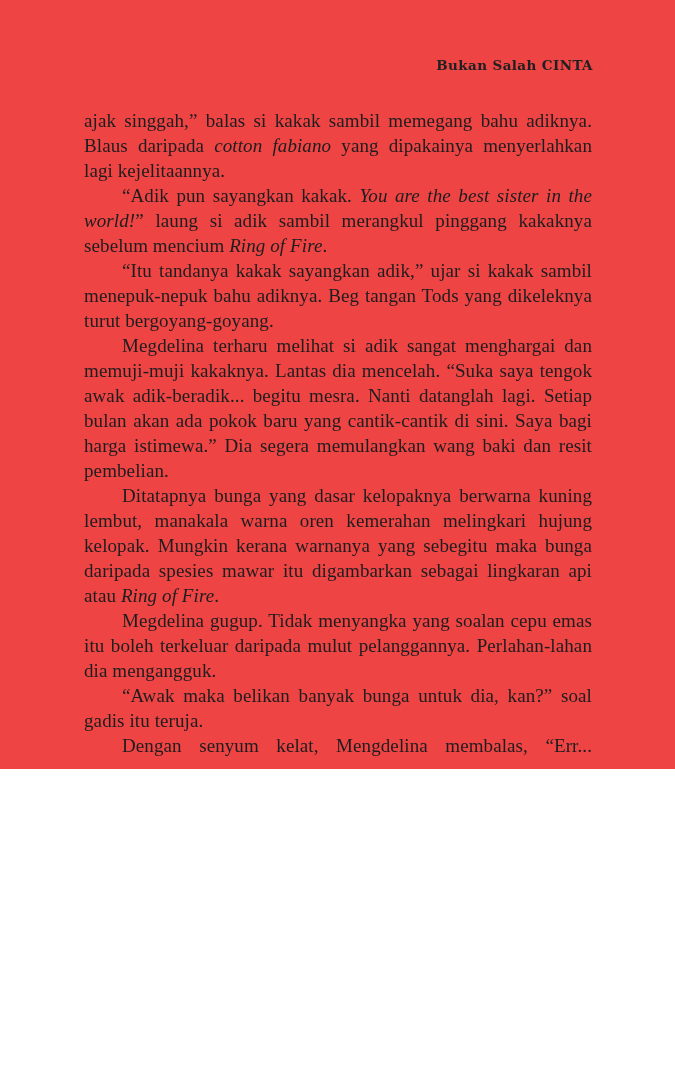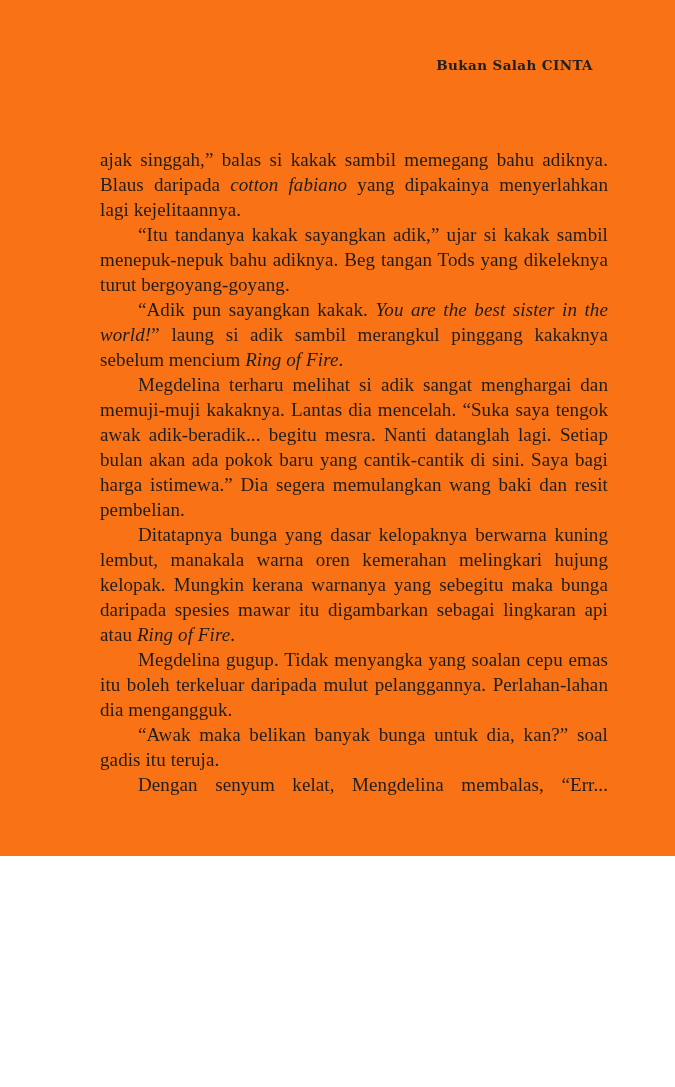--- a/index.html
+++ b/index.html
@@ -3,48 +3,47 @@
 <meta charset="utf-8">
 <style>
   html, body {
     margin: 0;
     padding: 0;
     background: #ffffff;
   }
   .page {
     position: relative;
     width: 675px;
-    height: 856px;
-    background: #f97316;
+    height: 769px;
+    background: #ef4444;
     color: #1d1d1f;
     font-family: "Liberation Serif", serif;
     overflow: hidden;
   }
   .running-head {
     position: absolute;
     top: 57px;
     left: 85px;
     right: 82px;
     text-align: right;
     font-family: "DejaVu Serif", serif;
     font-weight: 700;
     font-size: 13.5px;
     letter-spacing: 0.4px;
     color: #202022;
   }
   .text-block {
     position: absolute;
     top: 108px;
-    left: 100px;
+    left: 84px;
     width: 508px;
     font-size: 19px;
     line-height: 25px;
     text-align: justify;
     letter-spacing: 0.1px;
-    margin-top: 39px;
   }
   .para {
     margin: 0;
     text-indent: 38px;
   }
   .para:first-child {
     text-indent: 0;
   }
   
   .para:last-child {
@@ -67,22 +66,22 @@
 <body>
 
 <div class="page">
 
   <header class="running-head">
     <span>Bukan Salah CINTA</span>
   </header>
 
   <main class="text-block" id="paragraphs">
       <p class="para"><span>ajak singgah,” balas si kakak sambil memegang bahu adiknya. Blaus daripada </span><span class="em">cotton fabiano</span><span> yang dipakainya menyerlahkan lagi kejelitaannya.</span></p>
+      <p class="para"><span>“Adik pun sayangkan kakak. </span><span class="em">You are the best sister in the world!</span><span>” laung si adik sambil merangkul pinggang kakaknya sebelum mencium </span><span class="em">Ring of Fire</span><span>.</span></p>
       <p class="para"><span>“Itu tandanya kakak sayangkan adik,” ujar si kakak sambil menepuk-nepuk bahu adiknya. Beg tangan Tods yang dikeleknya turut bergoyang-goyang.</span></p>
-      <p class="para"><span>“Adik pun sayangkan kakak. </span><span class="em">You are the best sister in the world!</span><span>” laung si adik sambil merangkul pinggang kakaknya sebelum mencium </span><span class="em">Ring of Fire</span><span>.</span></p>
       <p class="para"><span>Megdelina terharu melihat si adik sangat menghargai dan memuji-muji kakaknya. Lantas dia mencelah. “Suka saya tengok awak adik-beradik... begitu mesra. Nanti datanglah lagi. Setiap bulan akan ada pokok baru yang cantik-cantik di sini. Saya bagi harga istimewa.” Dia segera memulangkan wang baki dan resit pembelian.</span></p>
       <p class="para"><span>Ditatapnya bunga yang dasar kelopaknya berwarna kuning lembut, manakala warna oren kemerahan melingkari hujung kelopak. Mungkin kerana warnanya yang sebegitu maka bunga daripada spesies mawar itu digambarkan sebagai lingkaran api atau </span><span class="em">Ring of Fire</span><span>.</span></p>
       <p class="para"><span>Megdelina gugup. Tidak menyangka yang soalan cepu emas itu boleh terkeluar daripada mulut pelanggannya. Perlahan-lahan dia mengangguk.</span></p>
       <p class="para"><span>“Awak maka belikan banyak bunga untuk dia, kan?” soal gadis itu teruja.</span></p>
       <p class="para"><span>Dengan senyum kelat, Mengdelina membalas, “Err...</span></p>
     </main>
 
   <footer class="folio">
     <span>3</span>
   </footer>

